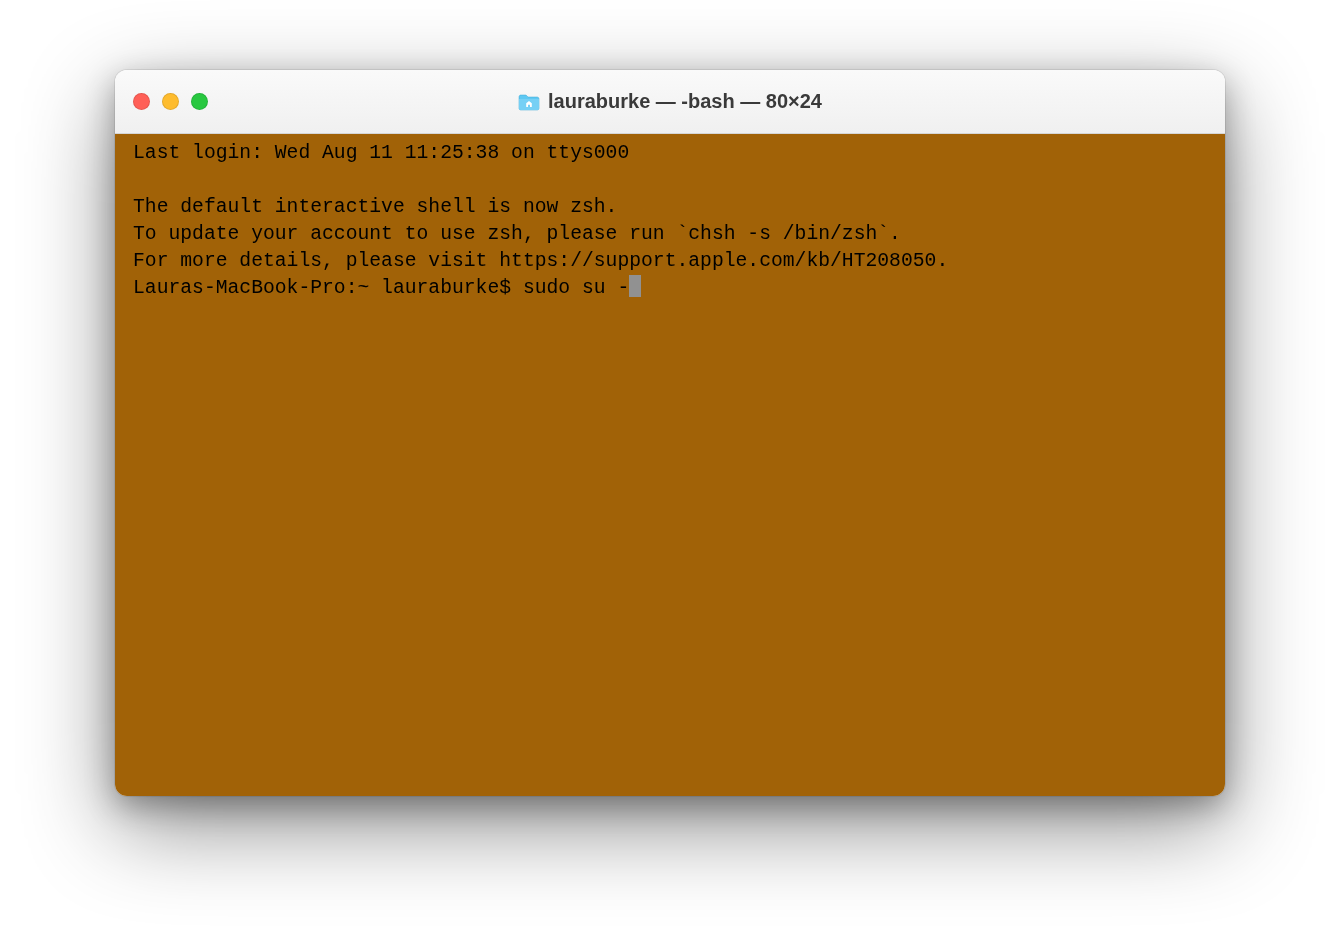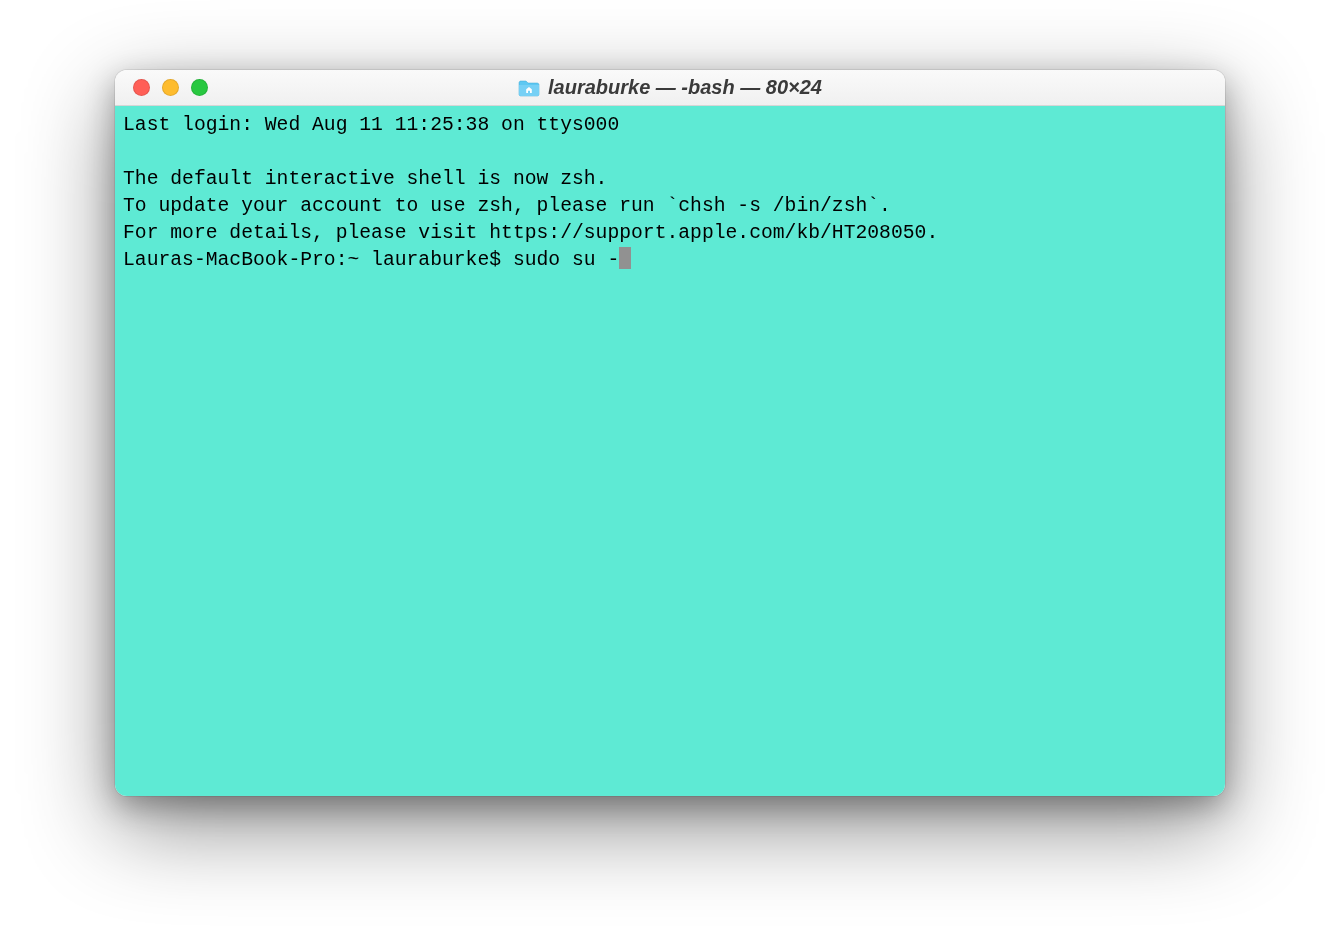--- a/index.html
+++ b/index.html
@@ -24,28 +24,27 @@
       height: 726px;
       background: #ffffff;
       border-radius: 12px;
       box-shadow: 0 30px 90px rgba(0,0,0,0.45), 0 10px 30px rgba(0,0,0,0.3), 0 0 0 1px rgba(0,0,0,0.08);
       overflow: hidden;
       display: flex;
       flex-direction: column;
     }
 
     .titlebar {
-      height: 36px;
+      height: 64px;
       background: linear-gradient(to bottom, #fafafa, #f0f0f0);
       border-bottom: 1px solid #d6d6d6;
       display: flex;
       align-items: center;
       position: relative;
       flex-shrink: 0;
-      font-style: italic;
     }
 
     .traffic-lights {
       display: flex;
       gap: 12px;
       padding-left: 18px;
       position: absolute;
       left: 0;
     }
 
@@ -80,22 +79,22 @@
     }
 
     .window-title {
       font-size: 20px;
       font-weight: 600;
       color: #3a3a3a;
     }
 
     .terminal-body {
       flex: 1;
-      background: #5eead4;
-      padding: 6px 8px;
+      background: #a16207;
+      padding: 6px 18px;
       font-family: "SF Mono", Menlo, Monaco, "Courier New", monospace;
       font-size: 19.7px;
       line-height: 27px;
       color: #000000;
       white-space: pre;
       overflow: hidden;
     }
 
     .cursor-block {
       display: inline-block;

